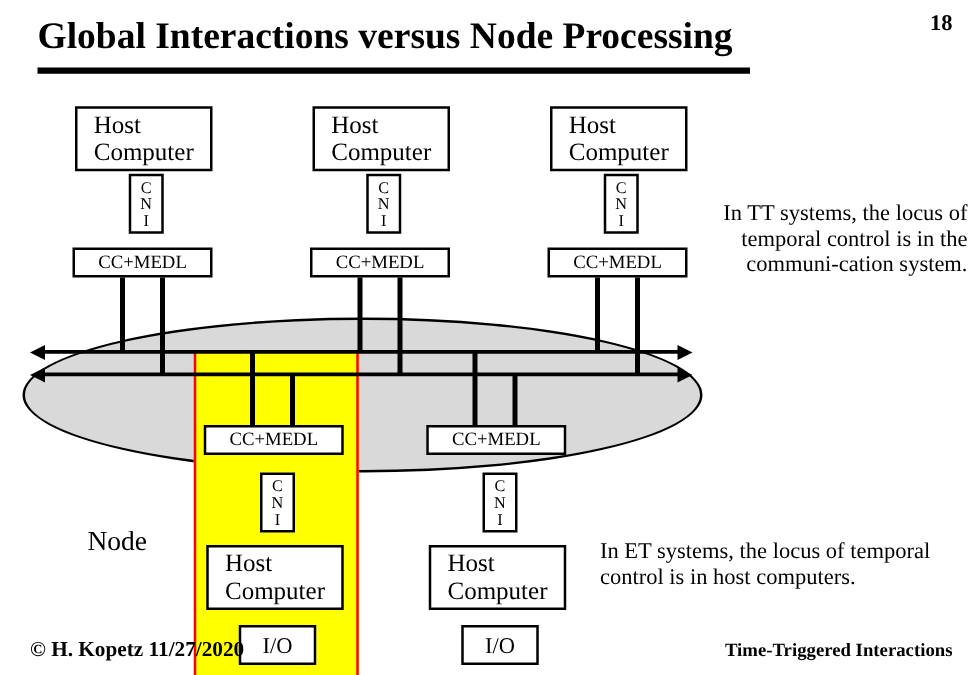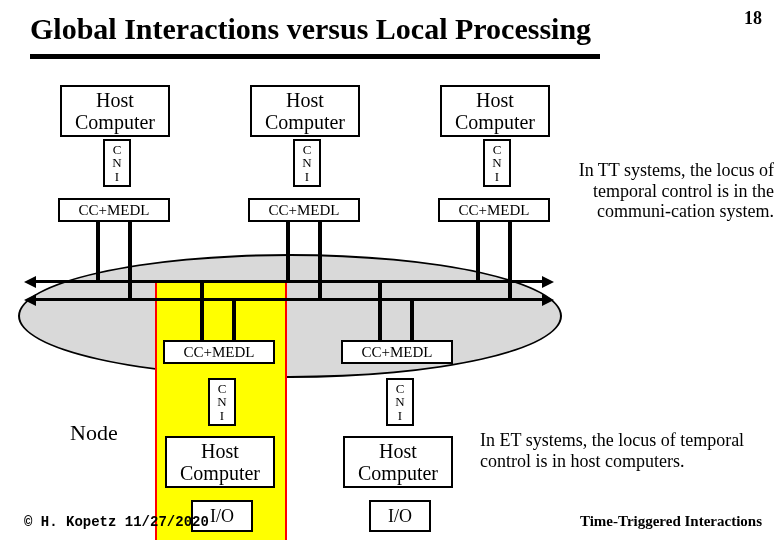--- a/index.html
+++ b/index.html
@@ -55,21 +55,20 @@
     top: 280px;
     width: 128px;
     height: 260px;
     background: #ffff00;
     border: 2px solid #ff0000;
   }
   .host-box {
     position: absolute;
     background: #fff;
     border: 2px solid #000;
-    text-align: center;
     font-size: 20px;
     line-height: 1.1;
     display: flex;
     align-items: center;
     justify-content: center;
     padding: 2px 6px;
     box-sizing: border-box;
   }
   .cni-box {
     position: absolute;
@@ -141,38 +140,37 @@
     line-height: 1.15;
   }
   .node-label {
     position: absolute;
     font-size: 22px;
   }
   .footer-left {
     position: absolute;
     left: 24px;
     bottom: 10px;
-    font-size: 14px;
-    font-weight: bold;
-    font-family: Liberation Mono, monospace;
+    font-size: 17px;
+    font-weight: bold;
   }
   .footer-right {
     position: absolute;
     right: 18px;
     bottom: 10px;
     font-size: 15px;
     font-weight: bold;
   }
 </style>
 </head>
 <body>
 
 <div class="slide">
 
-  <div class="title">Global Interactions versus Local Processing</div>
+  <div class="title">Global Interactions versus Node Processing</div>
   <div class="pagenum">18</div>
   <div class="title-rule"></div>
 
   <div class="ellipse"></div>
 
   <div class="node-highlight"></div>
 
   <div class="host-box" style="left:60px; top:85px; width:110px; height:52px; white-space:pre-line;">Host
 Computer</div>
   <div class="cni-box" style="left:103px; top:139px;">

